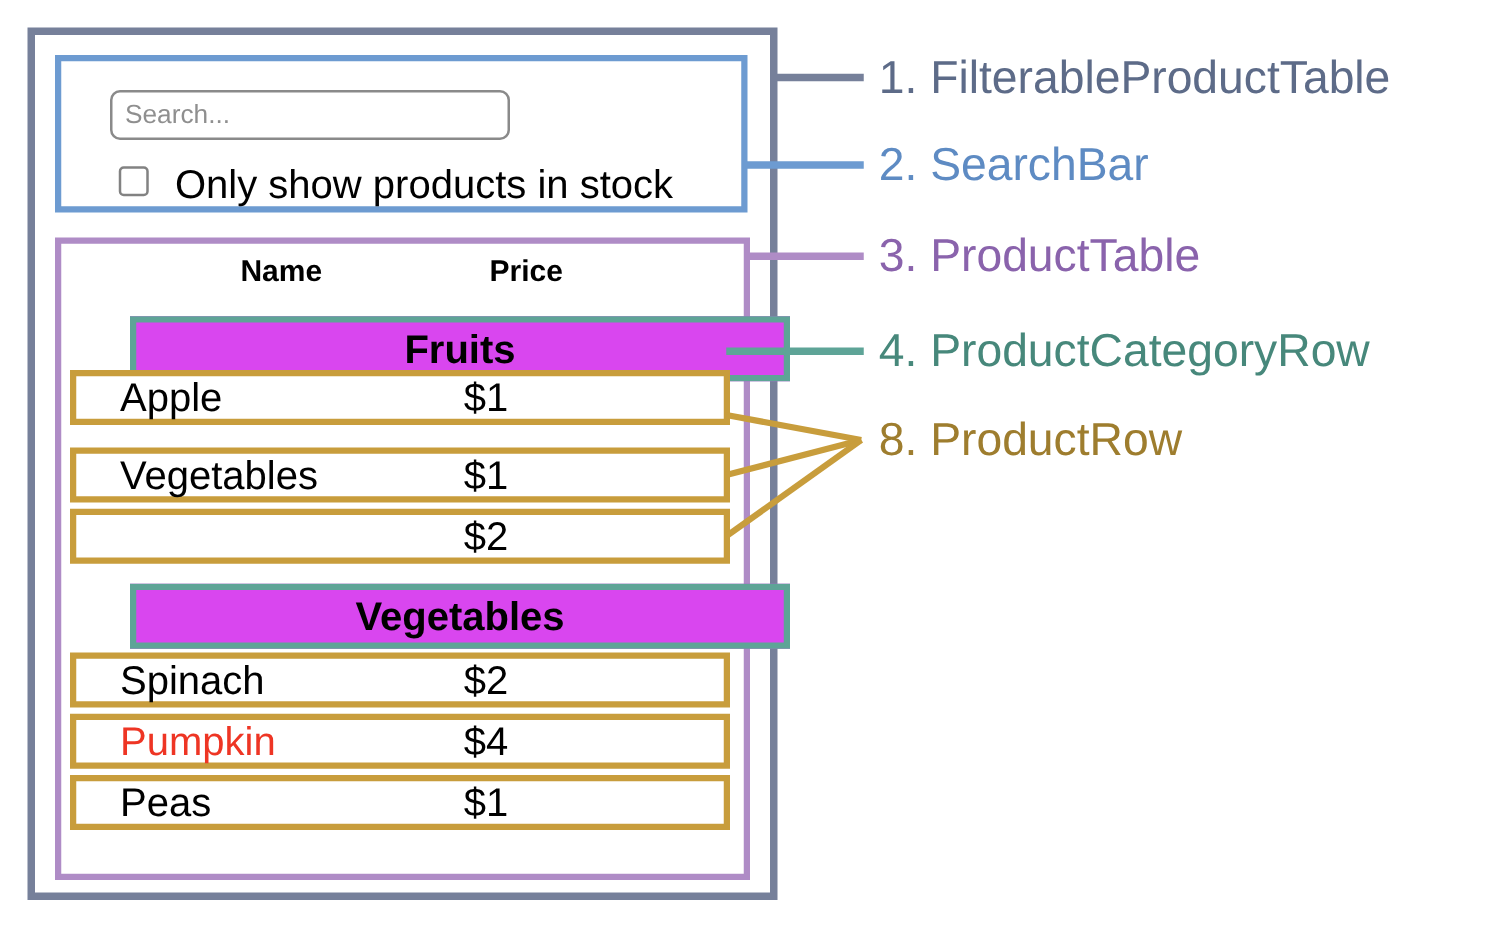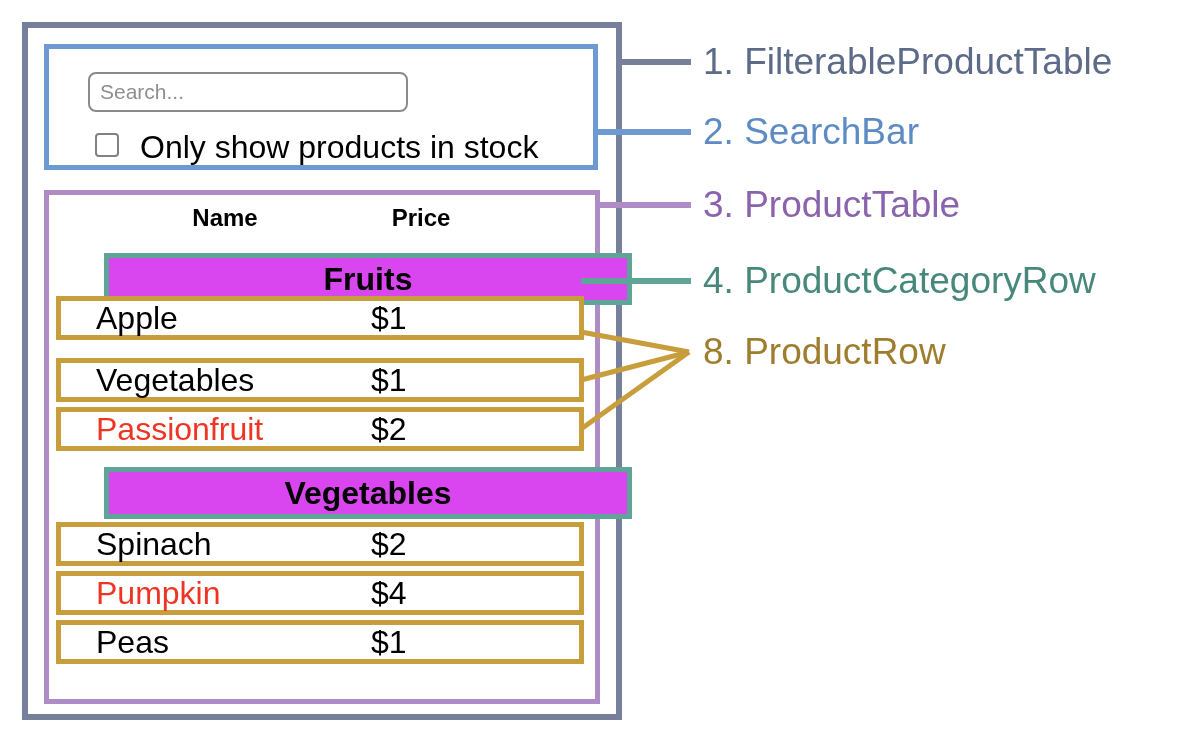--- a/index.html
+++ b/index.html
@@ -78,21 +78,20 @@
 
   <div class="product-row row-1">
     <span class="p-name">Apple</span>
     <span class="p-price">$1</span>
   </div>
   <div class="product-row row-2">
     <span class="p-name">Vegetables</span>
     <span class="p-price">$1</span>
   </div>
   <div class="product-row row-3">
-    <span class="p-name red">Passionfruit</span>
     <span class="p-price">$2</span>
   </div>
 
   <div class="category-row cat-veg">Vegetables</div>
 
   <div class="product-row row-4">
     <span class="p-name">Spinach</span>
     <span class="p-price">$2</span>
   </div>
   <div class="product-row row-5">

